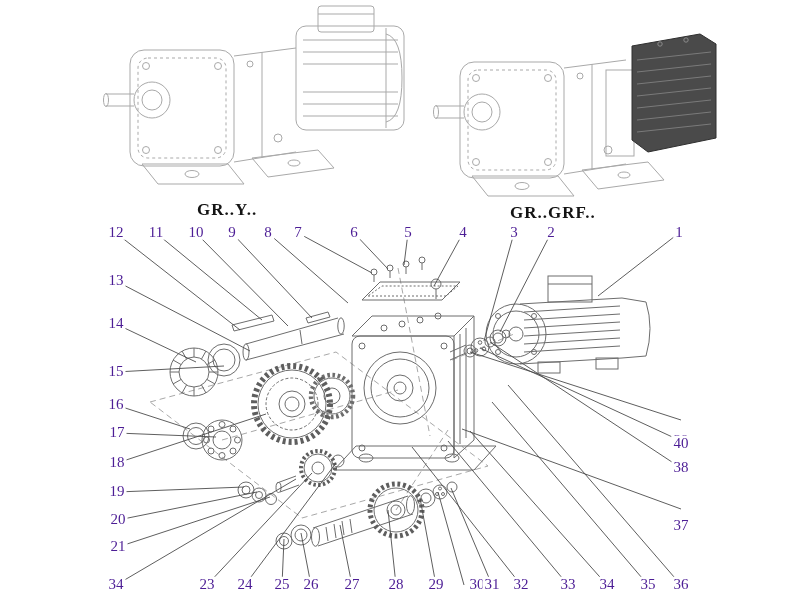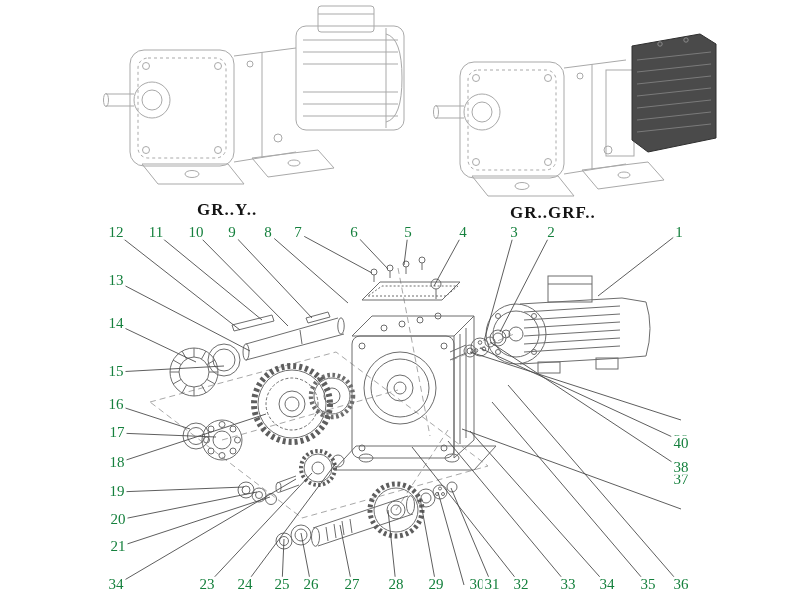--- a/index.html
+++ b/index.html
@@ -5,21 +5,21 @@
   * { margin:0; padding:0; box-sizing:border-box; }
   html,body { background:#ffffff; }
   body { font-family:"Liberation Serif", serif; }
   .canvas { position:relative; width:800px; height:600px; background:#fff; overflow:hidden; }
   svg.layer { position:absolute; left:0; top:0; }
   #leader-lines line { stroke:#4c4c4c; stroke-width:0.9; }
   .variant-label { position:absolute; font-weight:bold; font-size:17px; letter-spacing:1px; color:#141414; white-space:nowrap; }
   #variant-gr-y   { left:197px; top:200px; }
   #variant-gr-grf { left:510px; top:203px; }
   #callouts { position:absolute; left:0; top:0; width:800px; height:600px; }
-  .callout { position:absolute; transform:translate(-50%,-55%); font-size:15px; color:#15803d;
+  .callout { position:absolute; transform:translate(-50%,-55%); font-size:15px; color:#4c1d95;
              background:#fff; padding:0 2px; line-height:1; }
 </style>
 </head>
 <body>
 
 <div class="canvas">
 
   <svg class="layer" id="artwork" width="800" height="600" viewBox="0 0 800 600">
 
     <defs>
@@ -345,19 +345,19 @@
       <span class="callout" style="left: 352px; top: 585px;">27</span>
       <span class="callout" style="left: 396px; top: 585px;">28</span>
       <span class="callout" style="left: 436px; top: 585px;">29</span>
       <span class="callout" style="left: 477px; top: 585px;">30</span>
       <span class="callout" style="left: 492px; top: 585px;">31</span>
       <span class="callout" style="left: 521px; top: 585px;">32</span>
       <span class="callout" style="left: 568px; top: 585px;">33</span>
       <span class="callout" style="left: 607px; top: 585px;">34</span>
       <span class="callout" style="left: 648px; top: 585px;">35</span>
       <span class="callout" style="left: 681px; top: 585px;">36</span>
-      <span class="callout" style="left: 681px; top: 480px; text-align: center;">37</span>
+      <span class="callout" style="left: 681px; top: 526px; text-align: center;">37</span>
       <span class="callout" style="left: 681px; top: 468px;">38</span>
       <span class="callout" style="left: 681px; top: 441px;">39</span>
       <span class="callout" style="left: 681px; top: 420px; margin-top: 24px;">40</span>
     </div>
 
 </div>
 
 </body></html>

